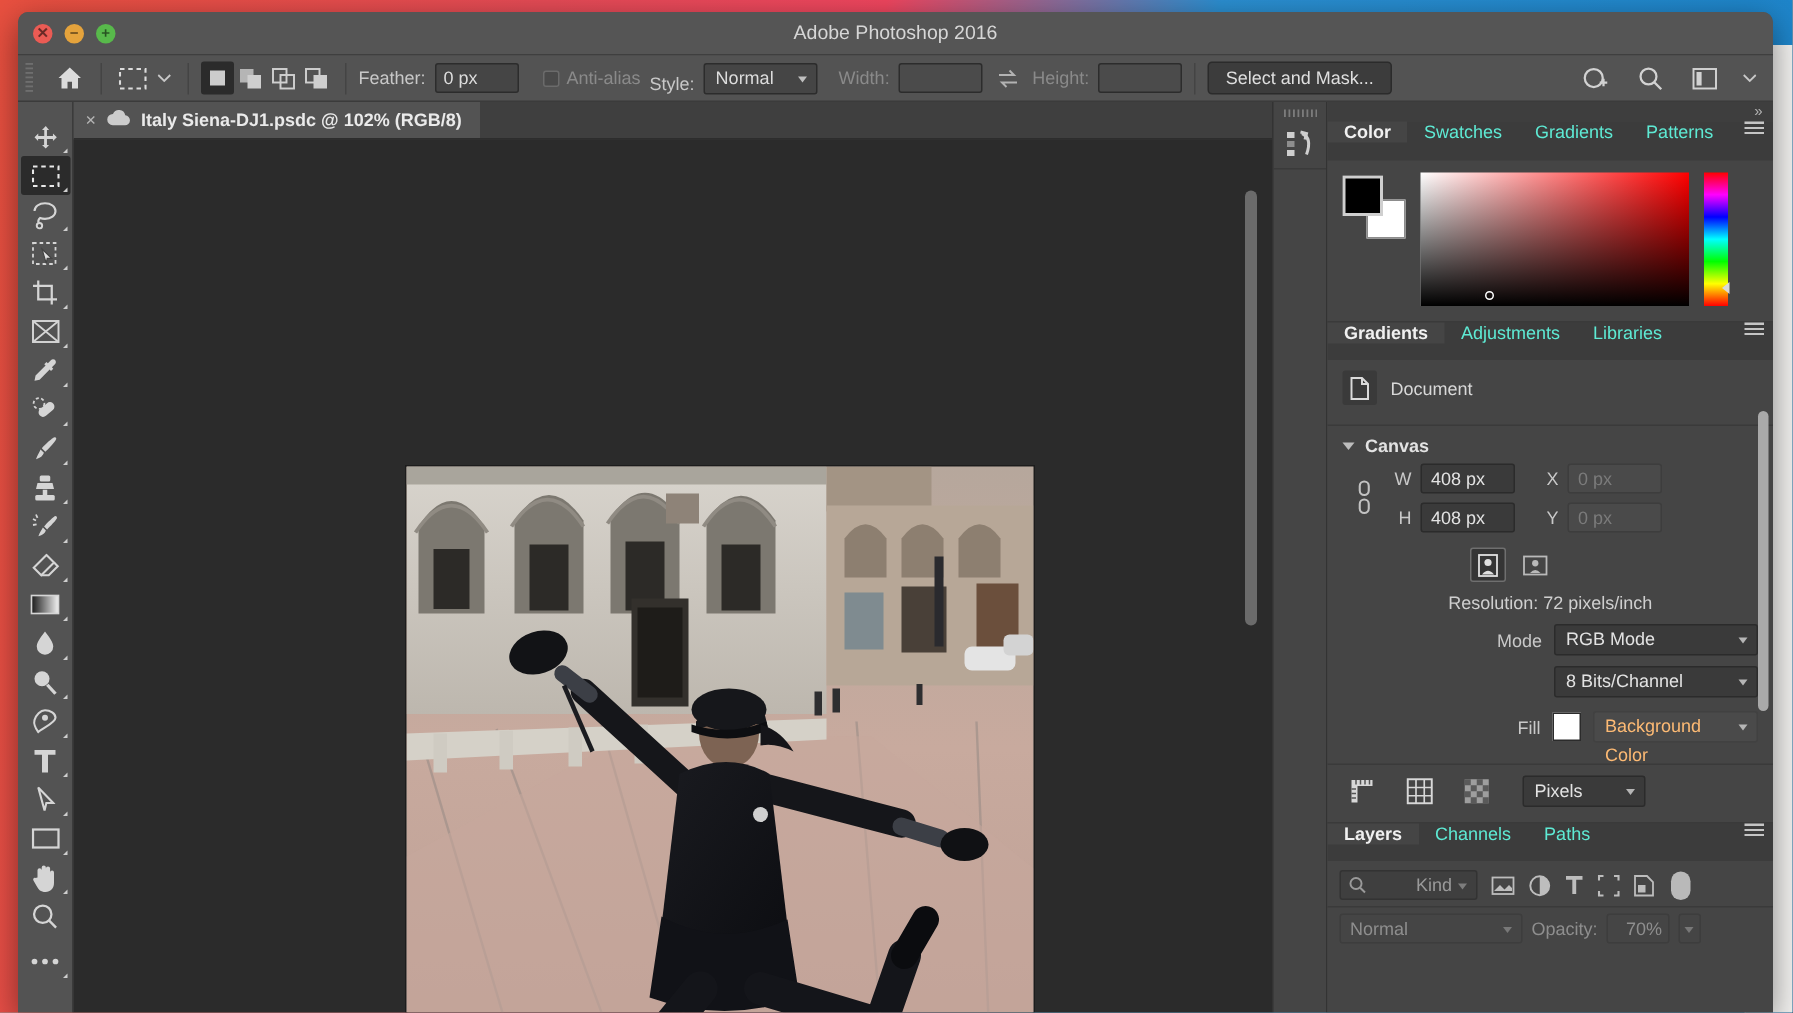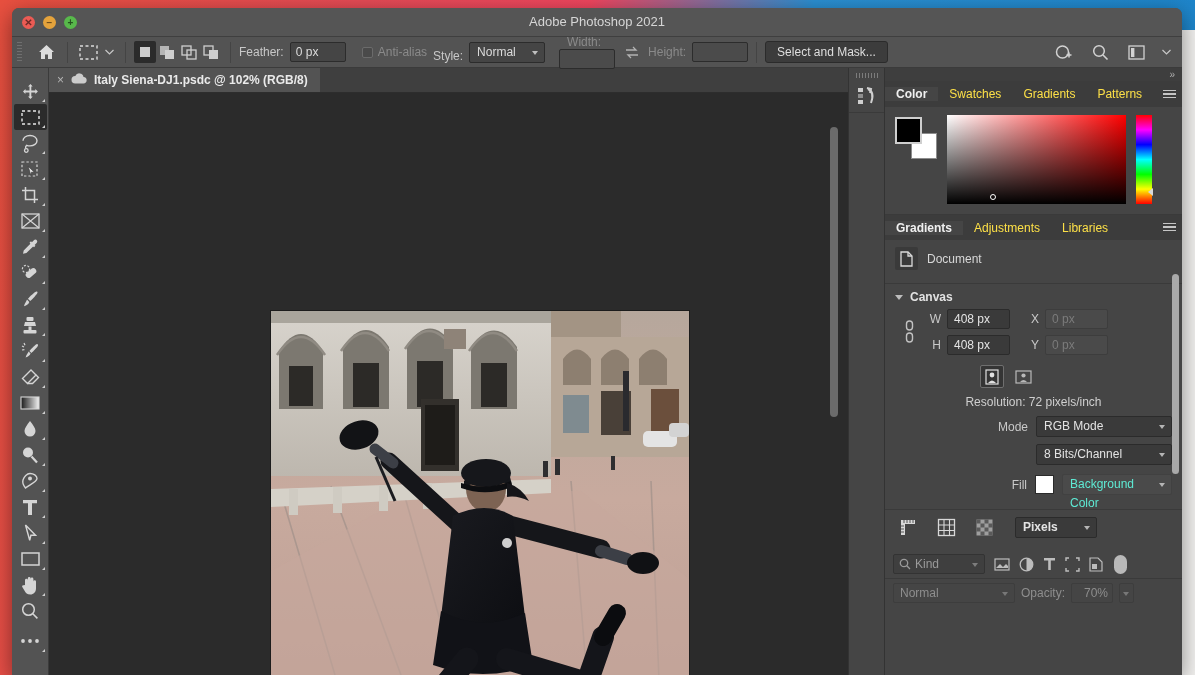--- a/index.html
+++ b/index.html
@@ -111,23 +111,23 @@
   
   #mini-dock { width: 37px; background: #454545; border-left: 1px solid #333;
                border-right: 1px solid #333; }
   #mini-dock .mgrip { height: 8px; margin: 3px auto 0; width: 22px;
       background-image: repeating-linear-gradient(to right,#7c7c7c 0 1px,transparent 1px 3px);
       background-size: 3px 5px; background-repeat: repeat-x; background-position: 0 2px; }
   #mini-dock .mitem { height: 34px; display: flex; align-items: center;
                       justify-content: center; color: #d0d0d0; border-bottom: 1px solid #3a3a3a; }
   
   #rightpanels { width: 297px; background: #454545; display: flex; flex-direction: column; }
-  .panel-tabs { display: flex; align-items: center; height: 26px; background: #3c3c3c;
+  .panel-tabs { display: flex; align-items: flex-start; height: 26px; background: #3c3c3c;
                 position: relative; }
-  .ptab { padding: 0 11px; font-size: 12px; color: #fde047; display: flex;
+  .ptab { padding: 0 11px; font-size: 12px; color: #5eead4; display: flex;
           align-items: center; }
   .ptab.active { background: #454545; color: #f0f0f0; font-weight: bold; }
   .pmenu { margin-left: auto; width: 26px; display: flex; align-items: center;
            justify-content: center; color: #c5c5c5; }
   .hamb { width: 13px; height: 9px;
           background-image: repeating-linear-gradient(to bottom,#c5c5c5 0 1.5px,transparent 1.5px 3.5px); }
   
   #color-panel { background: #454545; padding: 8px 0 10px 0; }
   #color-body { display: flex; padding: 0 10px; gap: 10px; }
   #swatch-wrap { position: relative; width: 42px; height: 42px; margin-top: 2px; }
@@ -167,33 +167,33 @@
   .orient-btn { width: 24px; height: 23px; display: flex; align-items: center;
                 justify-content: center; border-radius: 2px; }
   .orient-btn.active { background: #353535; border: 1px solid #6f6f6f; }
   .reso-text { font-size: 12px; color: #cfcfcf; text-align: center; padding: 7px 0 5px 0; }
   .mode-row { display: flex; align-items: center; gap: 8px; padding: 2px 10px 2px 0;
               justify-content: flex-end; }
   .mode-row .mlabel { font-size: 12px; color: #c9c9c9; }
   .psel { background: #3a3a3a; border: 1px solid #2b2b2b; border-radius: 2px; height: 21px;
           width: 136px; font-size: 12px; color: #e3e3e3; padding: 0 16px 0 7px;
           line-height: 19px; position: relative; }
-  .psel.dim { color: #5eead4; background: #4a4a4a; border-color: #414141; }
+  .psel.dim { color: #fdba74; background: #4a4a4a; border-color: #414141; }
   .psel:after { content: ''; position: absolute; right: 6px; top: 8px;
                 border-left: 3.5px solid transparent; border-right: 3.5px solid transparent;
                 border-top: 4px solid #b5b5b5; }
   .fill-sw { width: 19px; height: 19px; background: #ffffff; border: 1px solid #2b2b2b; }
-  .rg-row { display: flex; align-items: center; gap: 16px; padding: 7px 10px 10px 12px; font-weight: bold; }
+  .rg-row { display: flex; align-items: center; gap: 16px; padding: 7px 10px 10px 12px; }
   .rg-icon { width: 22px; height: 20px; display: flex; align-items: center;
              justify-content: center; color: #d2d2d2; }
   #props-scroll { position: absolute; right: 3px; top: 60px; width: 7px; height: 200px;
                   background: #a9a9a9; border-radius: 4px; }
   
   #layers-panel { background: #454545; flex: 1; }
-  #layer-filter-row { display: flex; align-items: center; gap: 9px; padding: 6px 8px 4px 8px; }
+  #layer-filter-row { display: flex; align-items: center; gap: 9px; padding: 6px 8px 4px 8px; text-align: right; }
   #kind-sel { background: #3f3f3f; border: 1px solid #333; border-radius: 2px; height: 20px;
               width: 92px; font-size: 12px; color: #9a9a9a; padding: 0 16px 0 21px;
               line-height: 18px; position: relative; }
   #kind-sel:after { content: ''; position: absolute; right: 6px; top: 8px;
                 border-left: 3.5px solid transparent; border-right: 3.5px solid transparent;
                 border-top: 4px solid #7d7d7d; }
   #kind-sel .sicon { position: absolute; left: 5px; top: 3px; color: #9a9a9a; }
   .lf-icon { color: #bdbdbd; display: flex; align-items: center; }
   .toggle-pill { width: 13px; height: 19px; background: #b9b9b9; border-radius: 7px;
                  margin-left: 2px; }
@@ -227,21 +227,21 @@
 </div>
 
 <div id="ps-window">
 
   <div id="titlebar">
     <div id="traffic">
       <div class="tl red">✕</div>
       <div class="tl yellow">−</div>
       <div class="tl green">+</div>
     </div>
-    <div id="win-title">Adobe Photoshop 2021</div>
+    <div id="win-title">Adobe Photoshop 2016</div>
   </div>
 
   <div id="optionsbar">
     <div class="grip"></div>
 
     <div class="ob-icon" style="margin-left:8px;">
       <svg width="17" height="16" viewBox="0 0 17 16">
           <path d="M8.5 1L1 8h2v7h4v-4.5h3V15h4V8h2z" fill="#dcdcdc"></path>
         </svg>
     </div>
@@ -293,21 +293,21 @@
     <div style="display:flex;align-items:center;margin-left:16px;">
       <div class="cbox"></div>
       <span class="ob-label dim">Anti-alias</span>
     </div>
 
     <div style="display:flex;align-items:flex-end;">
       <span class="ob-label">Style:</span>
       <div class="ob-select">Normal</div>
     </div>
 
-    <div style="display:flex;align-items:center;margin-left:14px;flex-direction:column;">
+    <div style="display:flex;align-items:center;margin-left:14px;">
       <span class="ob-label dim">Width:</span>
       <div class="ob-field dim"></div>
     </div>
 
     <div class="ob-icon" style="margin:0 4px;">
       <svg width="14" height="13" viewBox="0 0 14 13">
         <path d="M1 4h10l-3-3M13 9H3l3 3" fill="none" stroke="#b3b3b3" stroke-width="1.3"></path>
       </svg>
     </div>
 
@@ -806,20 +806,28 @@
               </g>
             </svg>
           </div>
           <div class="psel" style="width:82px;margin-left:4px;">Pixels</div>
         </div>
 
         <div id="props-scroll"></div>
       </div>
 
       <div id="layers-panel">
+        <div class="panel-tabs" style="border-top:1px solid #3a3a3a;">
+          <div class="ptab active">Layers</div>
+          <div class="ptab">Channels</div>
+          <div class="ptab">Paths</div>
+          <div class="pmenu">
+              <span class="hamb"></span>
+            </div>
+        </div>
 
         <div id="layer-filter-row">
           <div id="kind-sel">
             <span class="sicon">
               <svg width="12" height="13" viewBox="0 0 12 13">
                   <circle cx="5" cy="5" r="3.7" fill="none" stroke="#9a9a9a" stroke-width="1.3"></circle>
                   <path d="M7.8 7.8l3.2 3.2" stroke="#9a9a9a" stroke-width="1.3"></path>
                 </svg>
             </span>
             <span>Kind</span>

